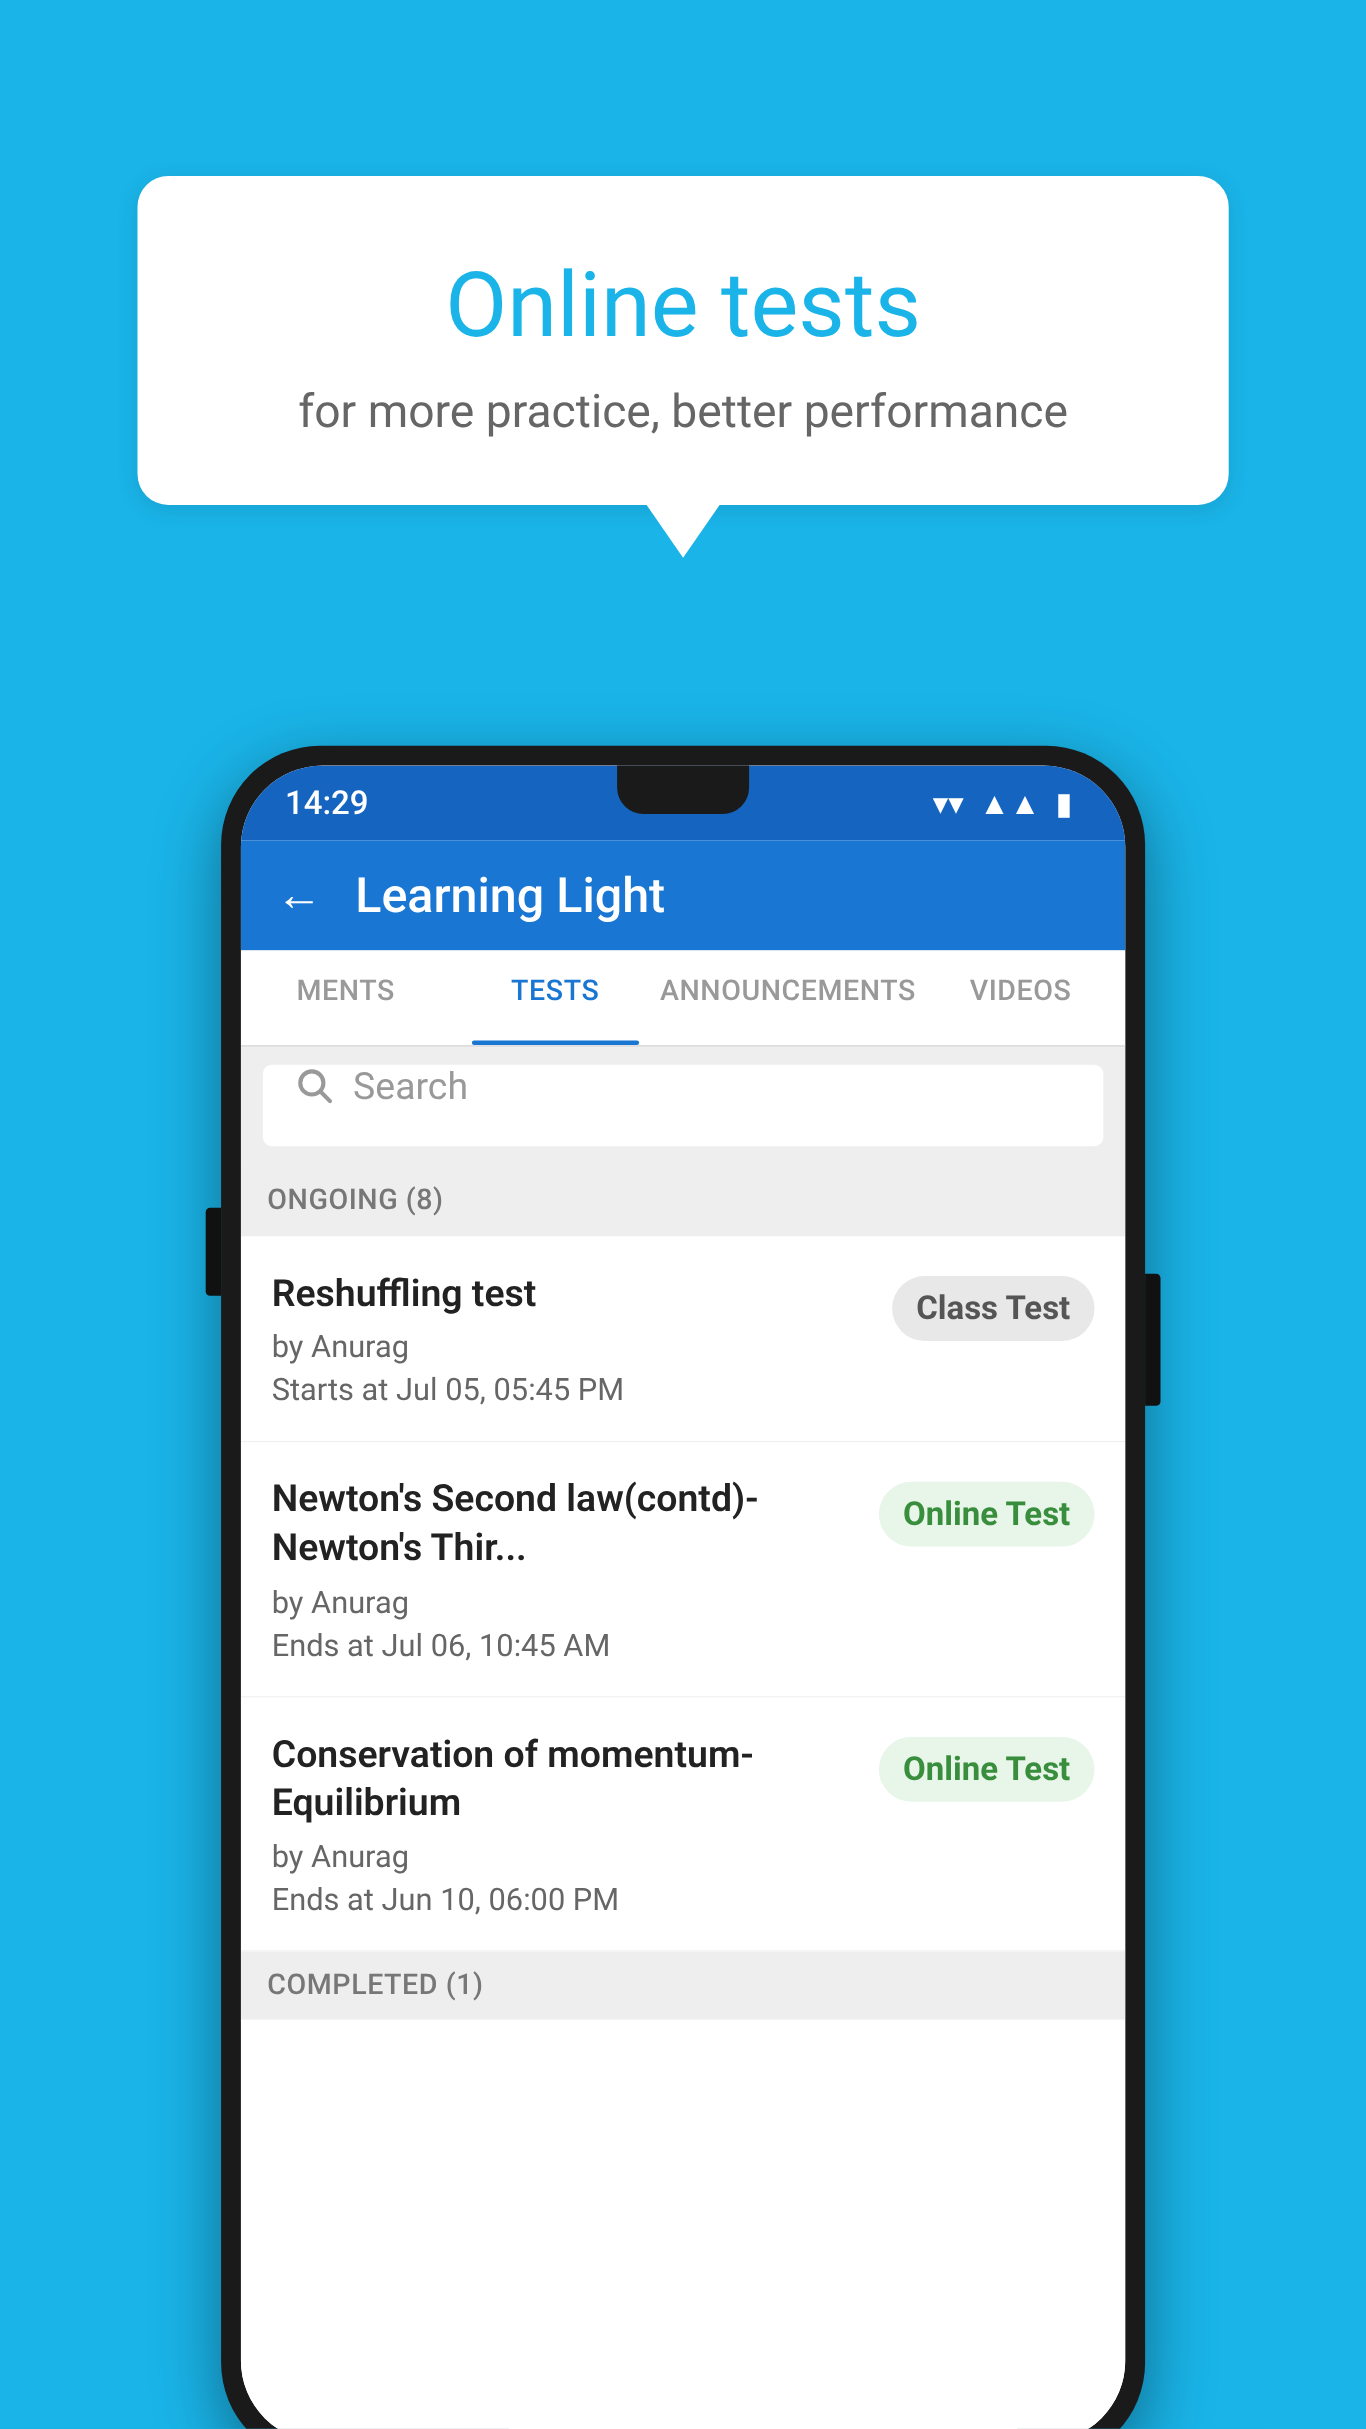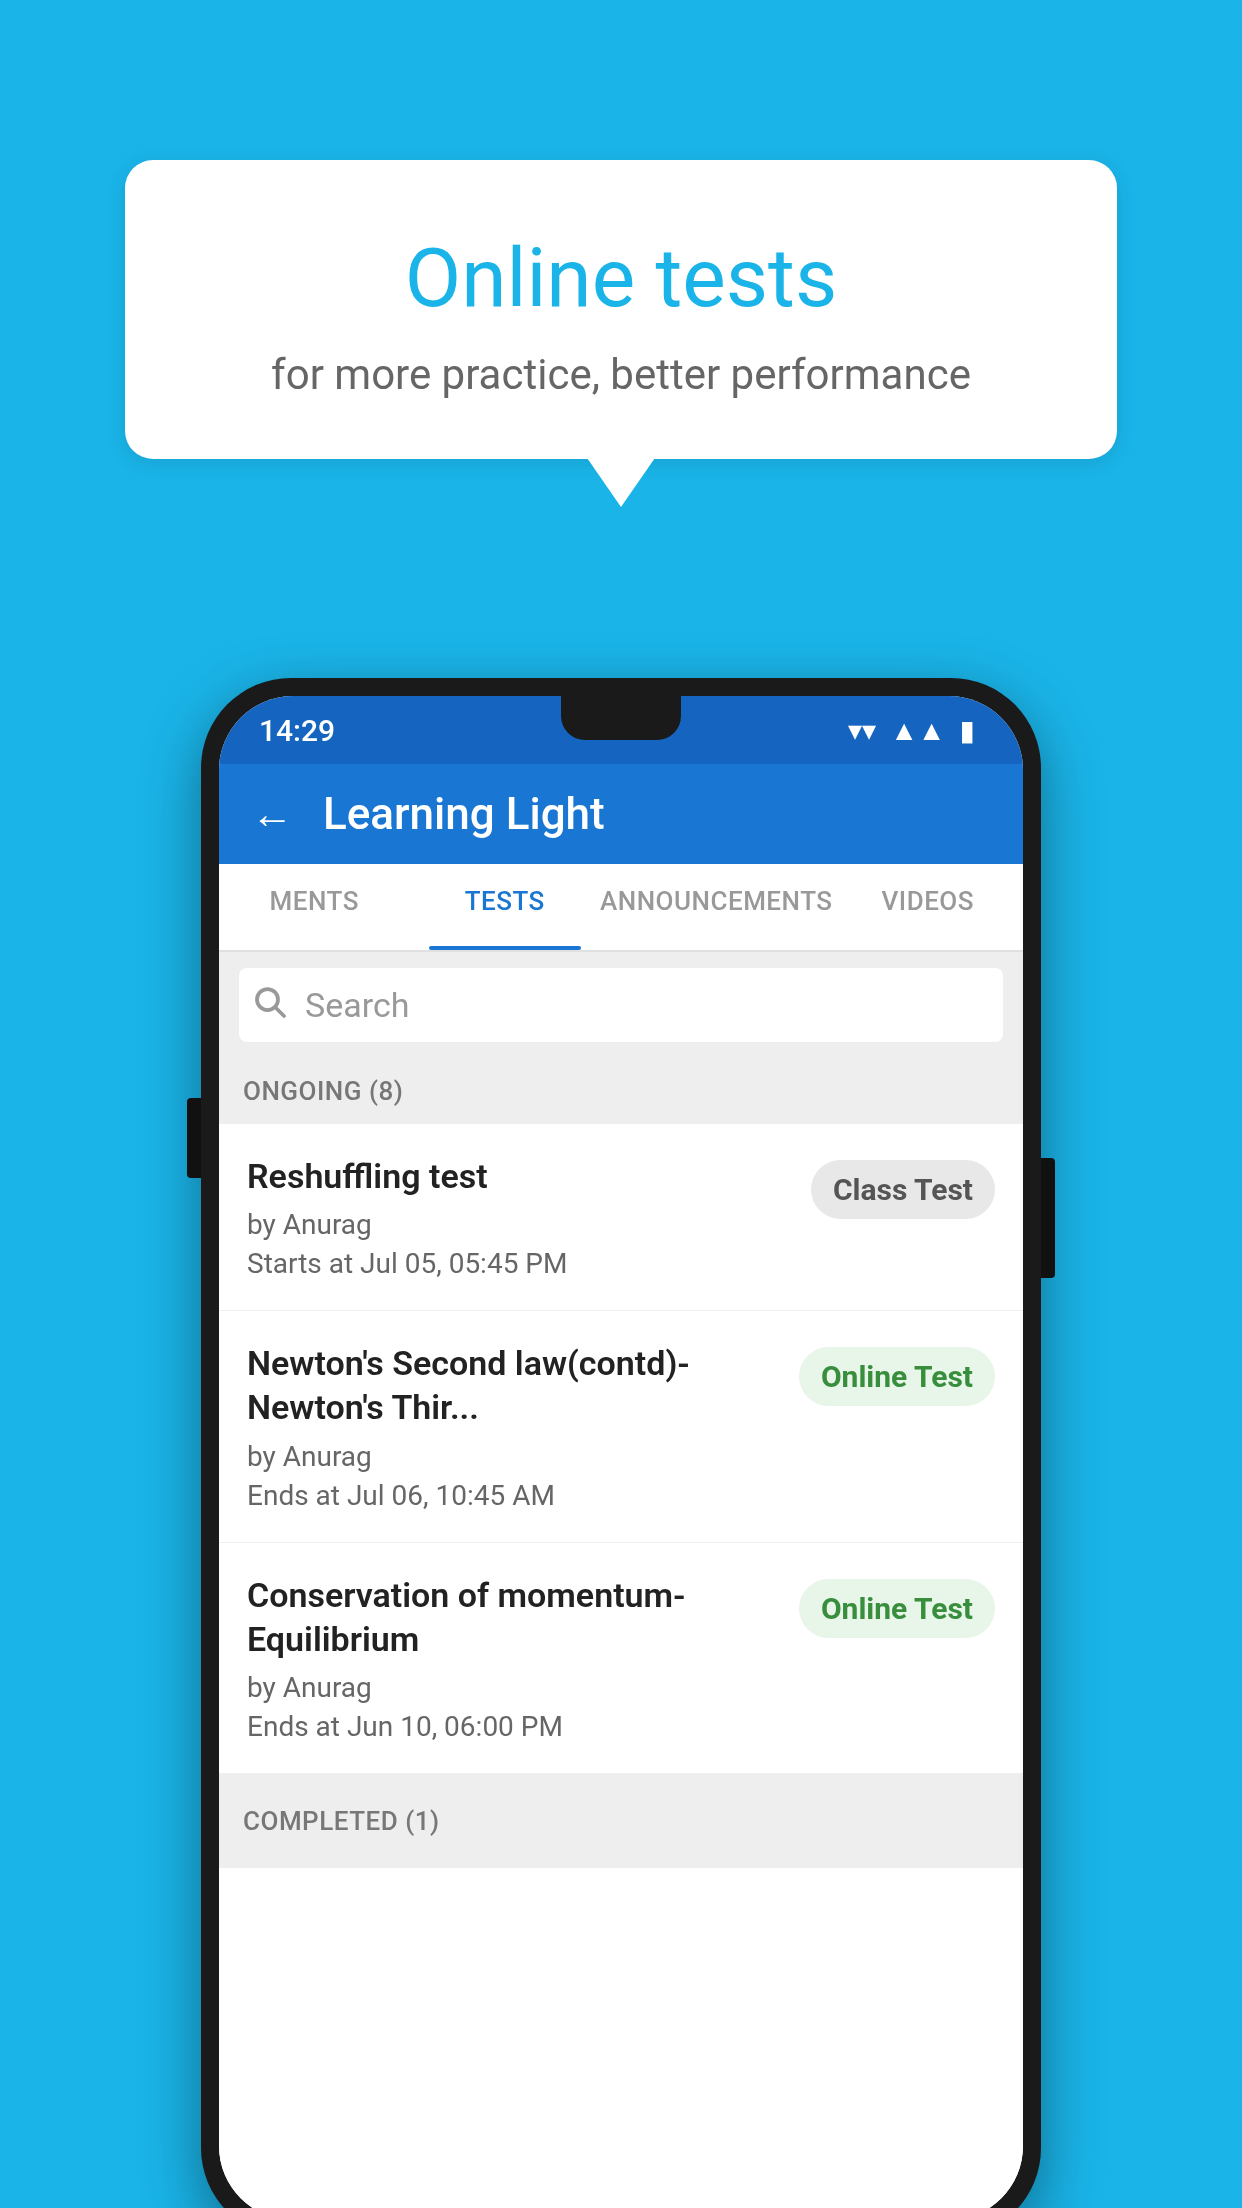--- a/index.html
+++ b/index.html
@@ -212,22 +212,22 @@
       background: #eeeeee;
       padding: 16px 20px;
       flex-shrink: 0;
     }
 
     .search-bar {
       background: white;
       border-radius: 8px;
       height: 74px;
       display: flex;
-      align-items: center;
-      padding: 0 12px;
+      align-items: flex-start;
+      padding: 0 28px;
       gap: 18px;
     }
 
     .search-icon-svg {
       color: #999;
       font-size: 36px;
     }
 
     .search-placeholder {
       font-size: 34px;
@@ -301,21 +301,21 @@
     }
 
     .badge-online {
       background: #e8f5e9;
       color: #388e3c;
     }
 
     
     .completed-section {
       background: #eeeeee;
-      padding: 32px 24px;
+      padding: 16px 24px;
       font-size: 26px;
       color: #777;
       font-weight: 500;
       letter-spacing: 0.5px;
       flex-shrink: 0;
     }
   </style>
 </head>
 <body>
 

